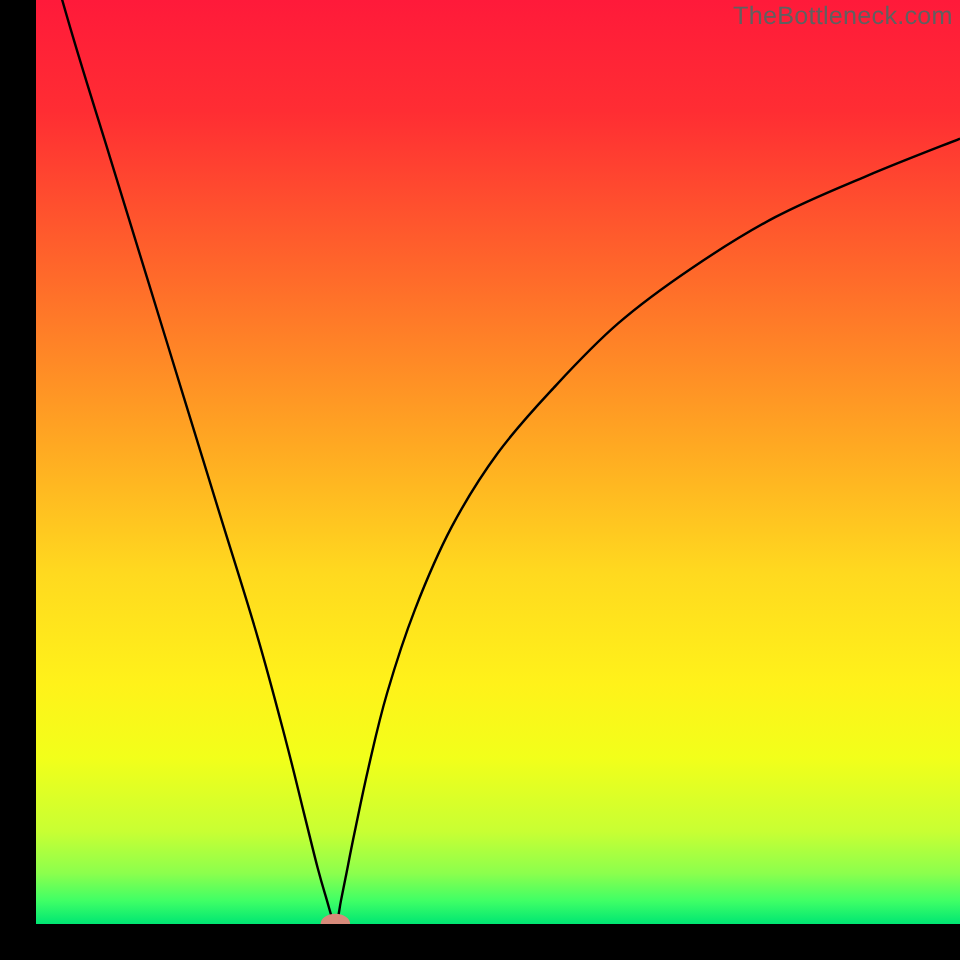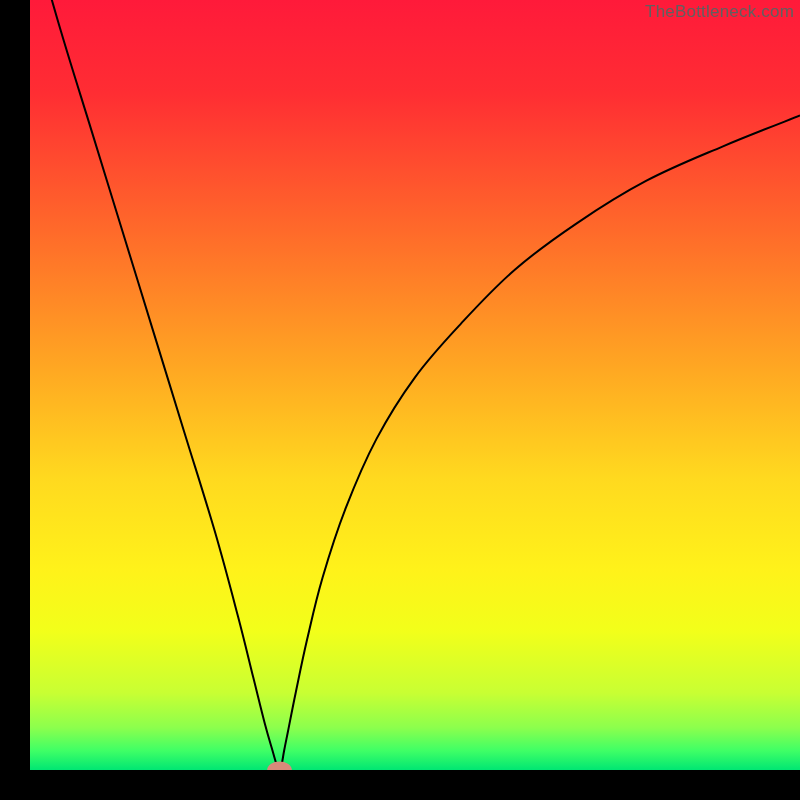--- a/index.html
+++ b/index.html
@@ -23,21 +23,21 @@
     position: absolute;
     left: 0;
     top: 0;
     width: 770px;
     height: 770px;
   }
   .watermark {
     position: absolute;
     top: 2px;
     right: 6px;
-    font-size: 17px;
+    font-size: 21px;
     color: #606060;
     font-weight: 500;
     letter-spacing: 0.2px;
     z-index: 10;
   }
   svg { display: block; }
 </style>
 </head>
 <body>
 

